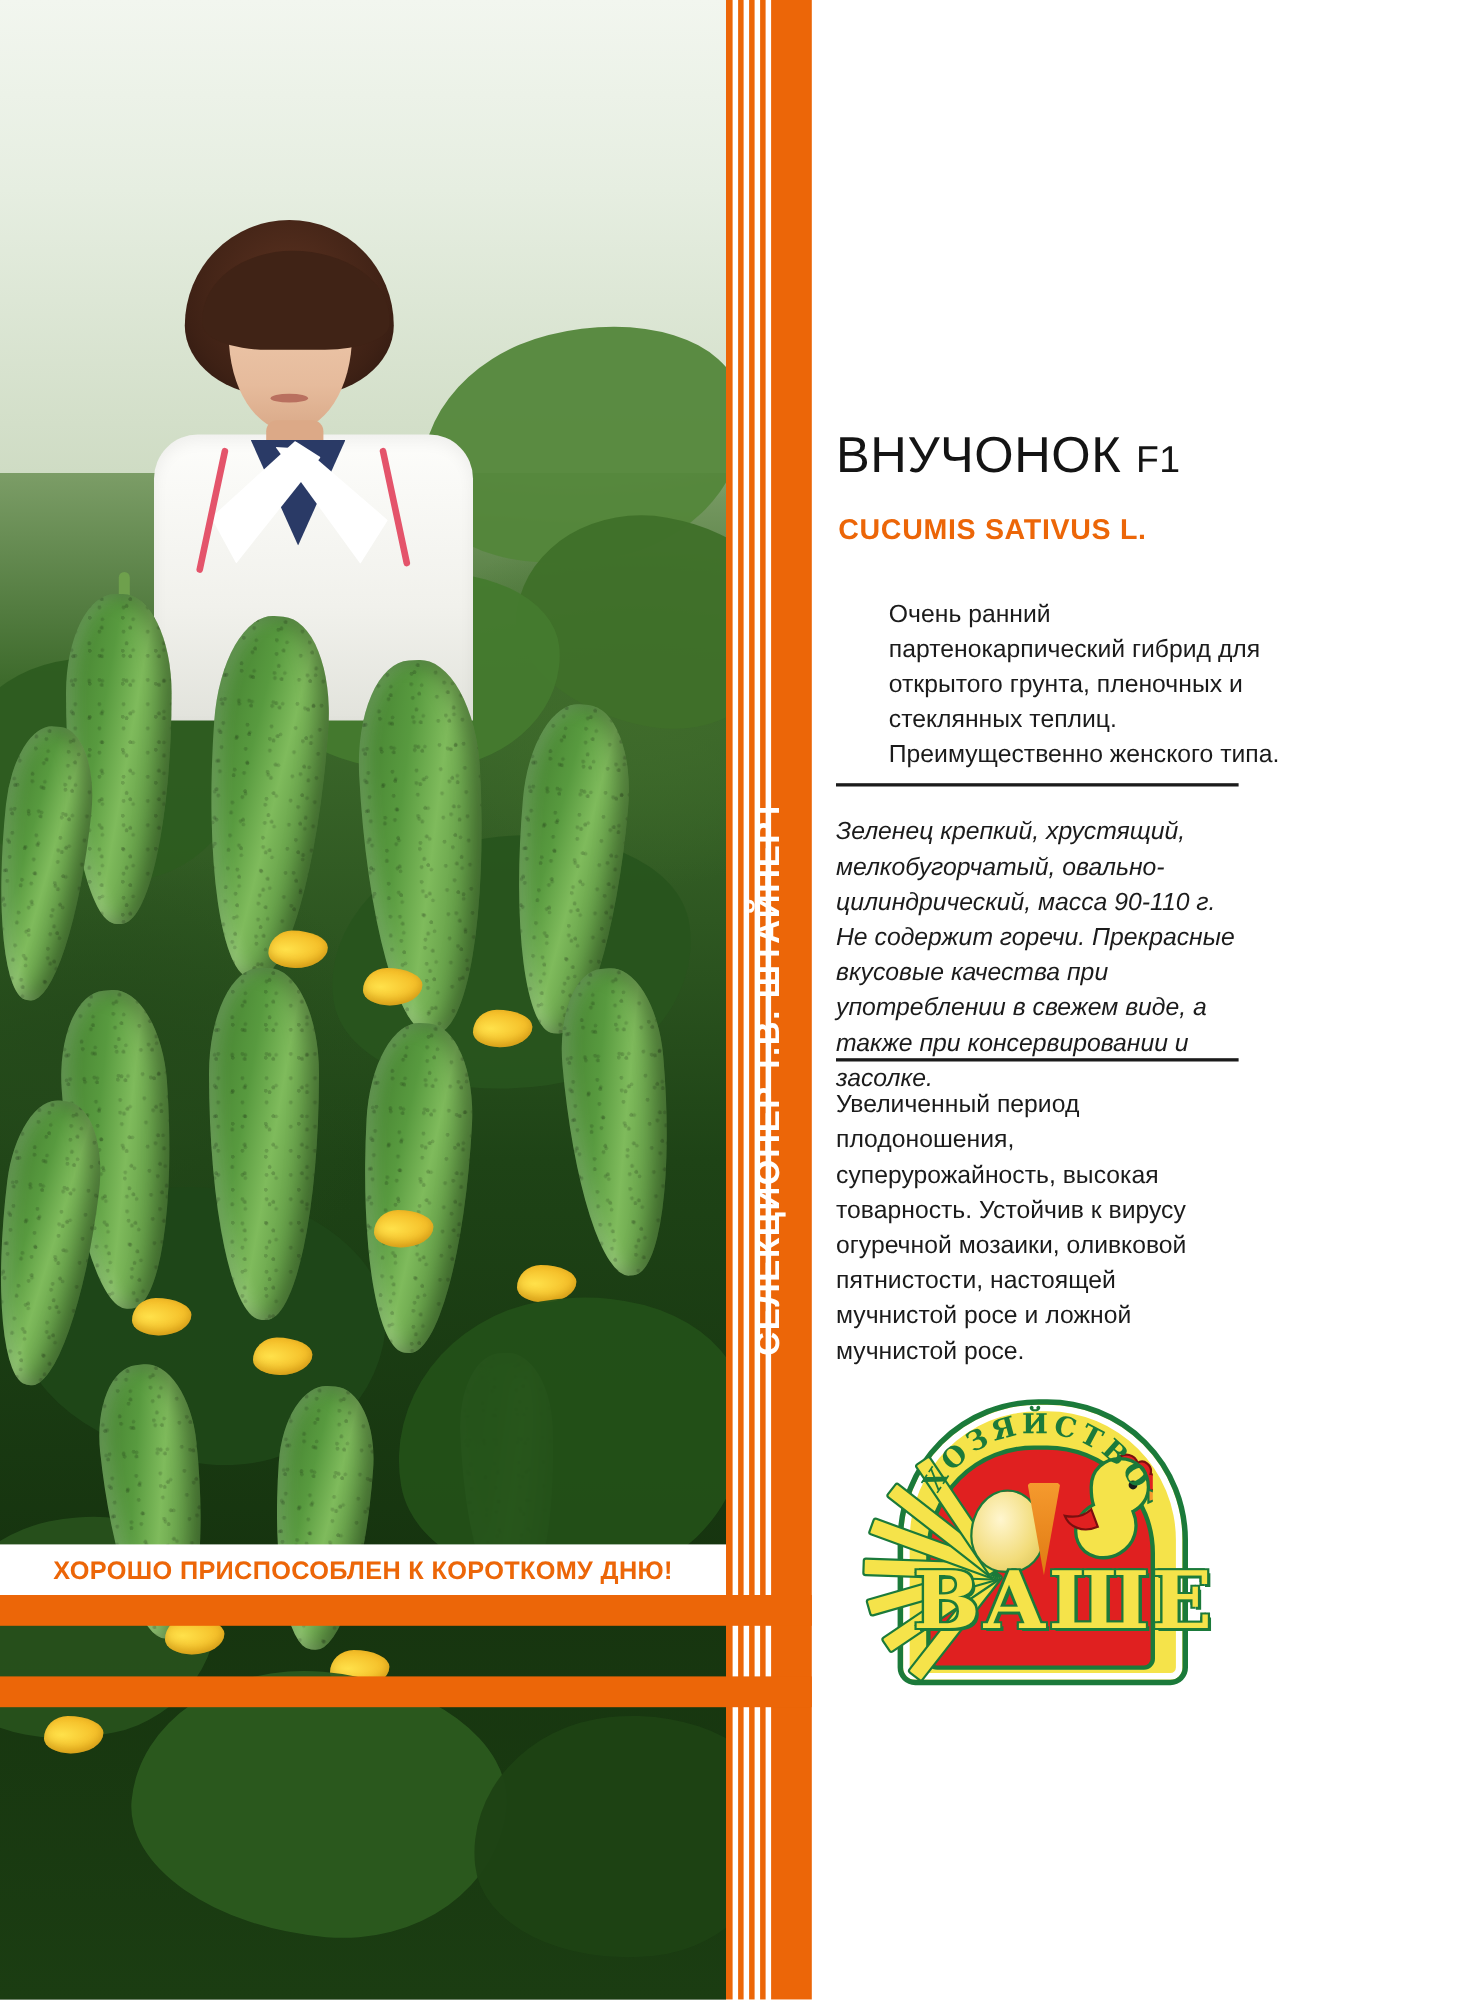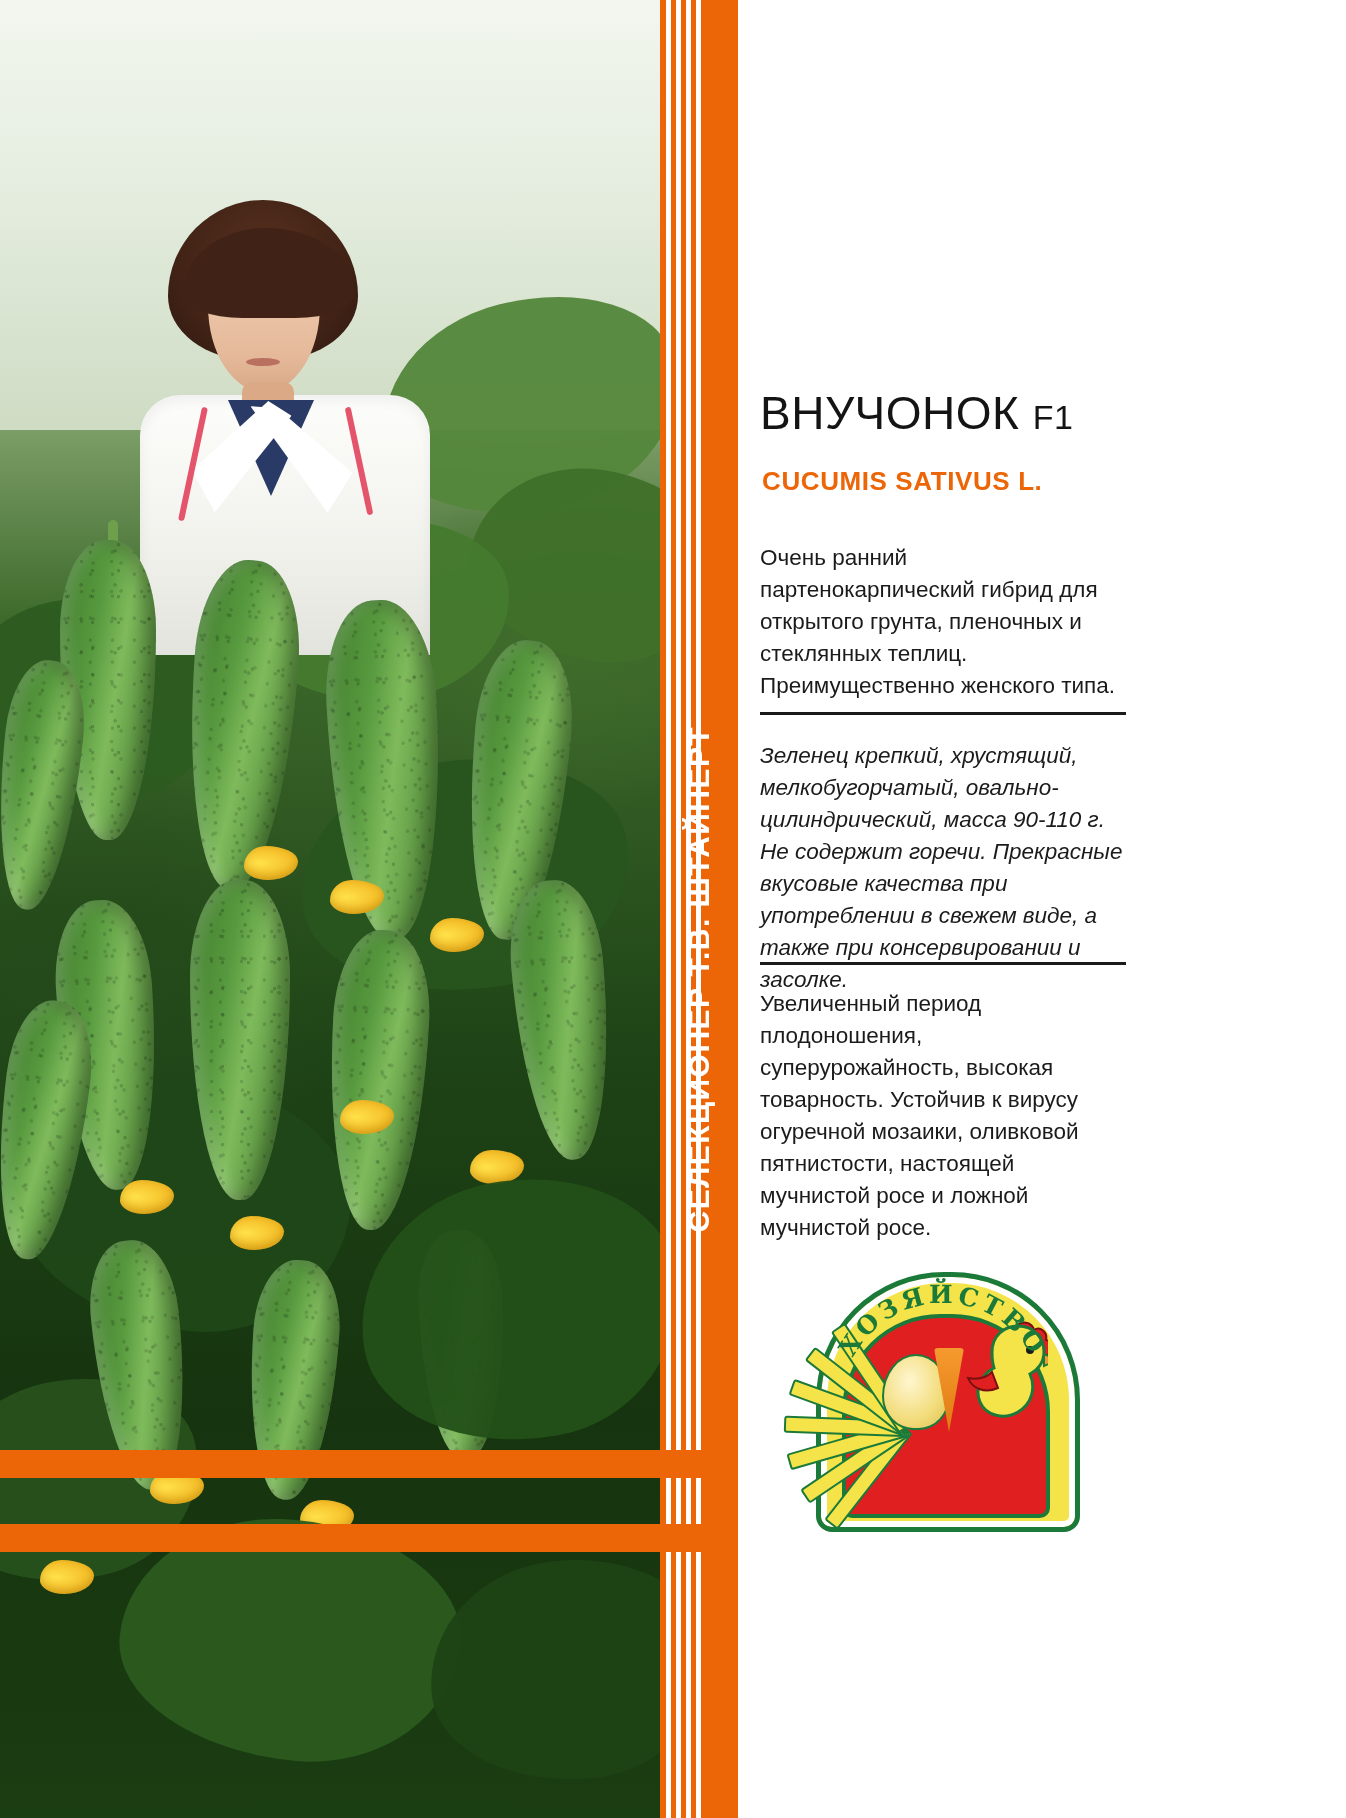--- a/index.html
+++ b/index.html
@@ -221,21 +221,21 @@
   }
 
   .para {
     position: absolute;
     left: 0;
     width: 366px;
     font-size: 22.5px;
     line-height: 1.42;
     color: #1b1b1b;
   }
-  .p1 { top: 542px; }
+  .p1 { top: 542px; margin-left: 48px; }
   .p2 { top: 740px; font-style: italic; }
   .p3 { top: 988px; }
 
   .rule {
     position: absolute;
     left: 0;
     width: 366px;
     height: 3px;
     background: #1b1b1b;
   }
@@ -443,20 +443,23 @@
     <div class="para p1">Очень ранний партенокарпический гибрид для открытого грунта, пленочных и стеклянных теплиц. Преимущественно женского типа.</div>
     <div class="rule r1"></div>
     <div class="para p2">Зеленец крепкий, хрустящий, мелкобугорчатый, овально-цилиндрический, масса 90-110 г. Не содержит горечи. Прекрасные вкусовые качества при употреблении в свежем виде, а также при консервировании и засолке.</div>
     <div class="rule r2"></div>
     <div class="para p3">Увеличенный период плодоношения, суперурожайность, высокая товарность. Устойчив к вирусу огуречной мозаики, оливковой пятнистости, настоящей мучнистой росе и ложной мучнистой росе.</div>
   </div>
 
   <div class="band band1"></div>
   <div class="band band2"></div>
 
+  <div class="banner b1">
+    <span>ХОРОШО ПРИСПОСОБЛЕН К КОРОТКОМУ ДНЮ!</span>
+  </div>
 
   <div class="logo">
     <div class="logo-shield"></div>
     <div class="logo-inner"></div>
 
     <div class="logo-rays">
       <div class="ray" style="transform: rotate(-52deg);"></div>
       <div class="ray" style="transform: rotate(-34deg);"></div>
       <div class="ray" style="transform: rotate(-16deg);"></div>
       <div class="ray" style="transform: rotate(2deg);"></div>
@@ -483,15 +486,16 @@
       <svg viewBox="0 0 254 250" xmlns="http://www.w3.org/2000/svg">
         <defs>
           <path id="arcpath" d="M 26 132 A 101 101 0 0 1 228 132" fill="none"></path>
         </defs>
         <text font-family="DejaVu Serif, serif" font-size="25" font-weight="bold" fill="#1b7a3a" letter-spacing="4">
           <textPath href="#arcpath" startOffset="50%" text-anchor="middle">ХОЗЯЙСТВО</textPath>
         </text>
       </svg>
     </div>
 
+    <div class="logo-word">ВАШЕ</div>
   </div>
 
 </div>
 
 </body></html>

